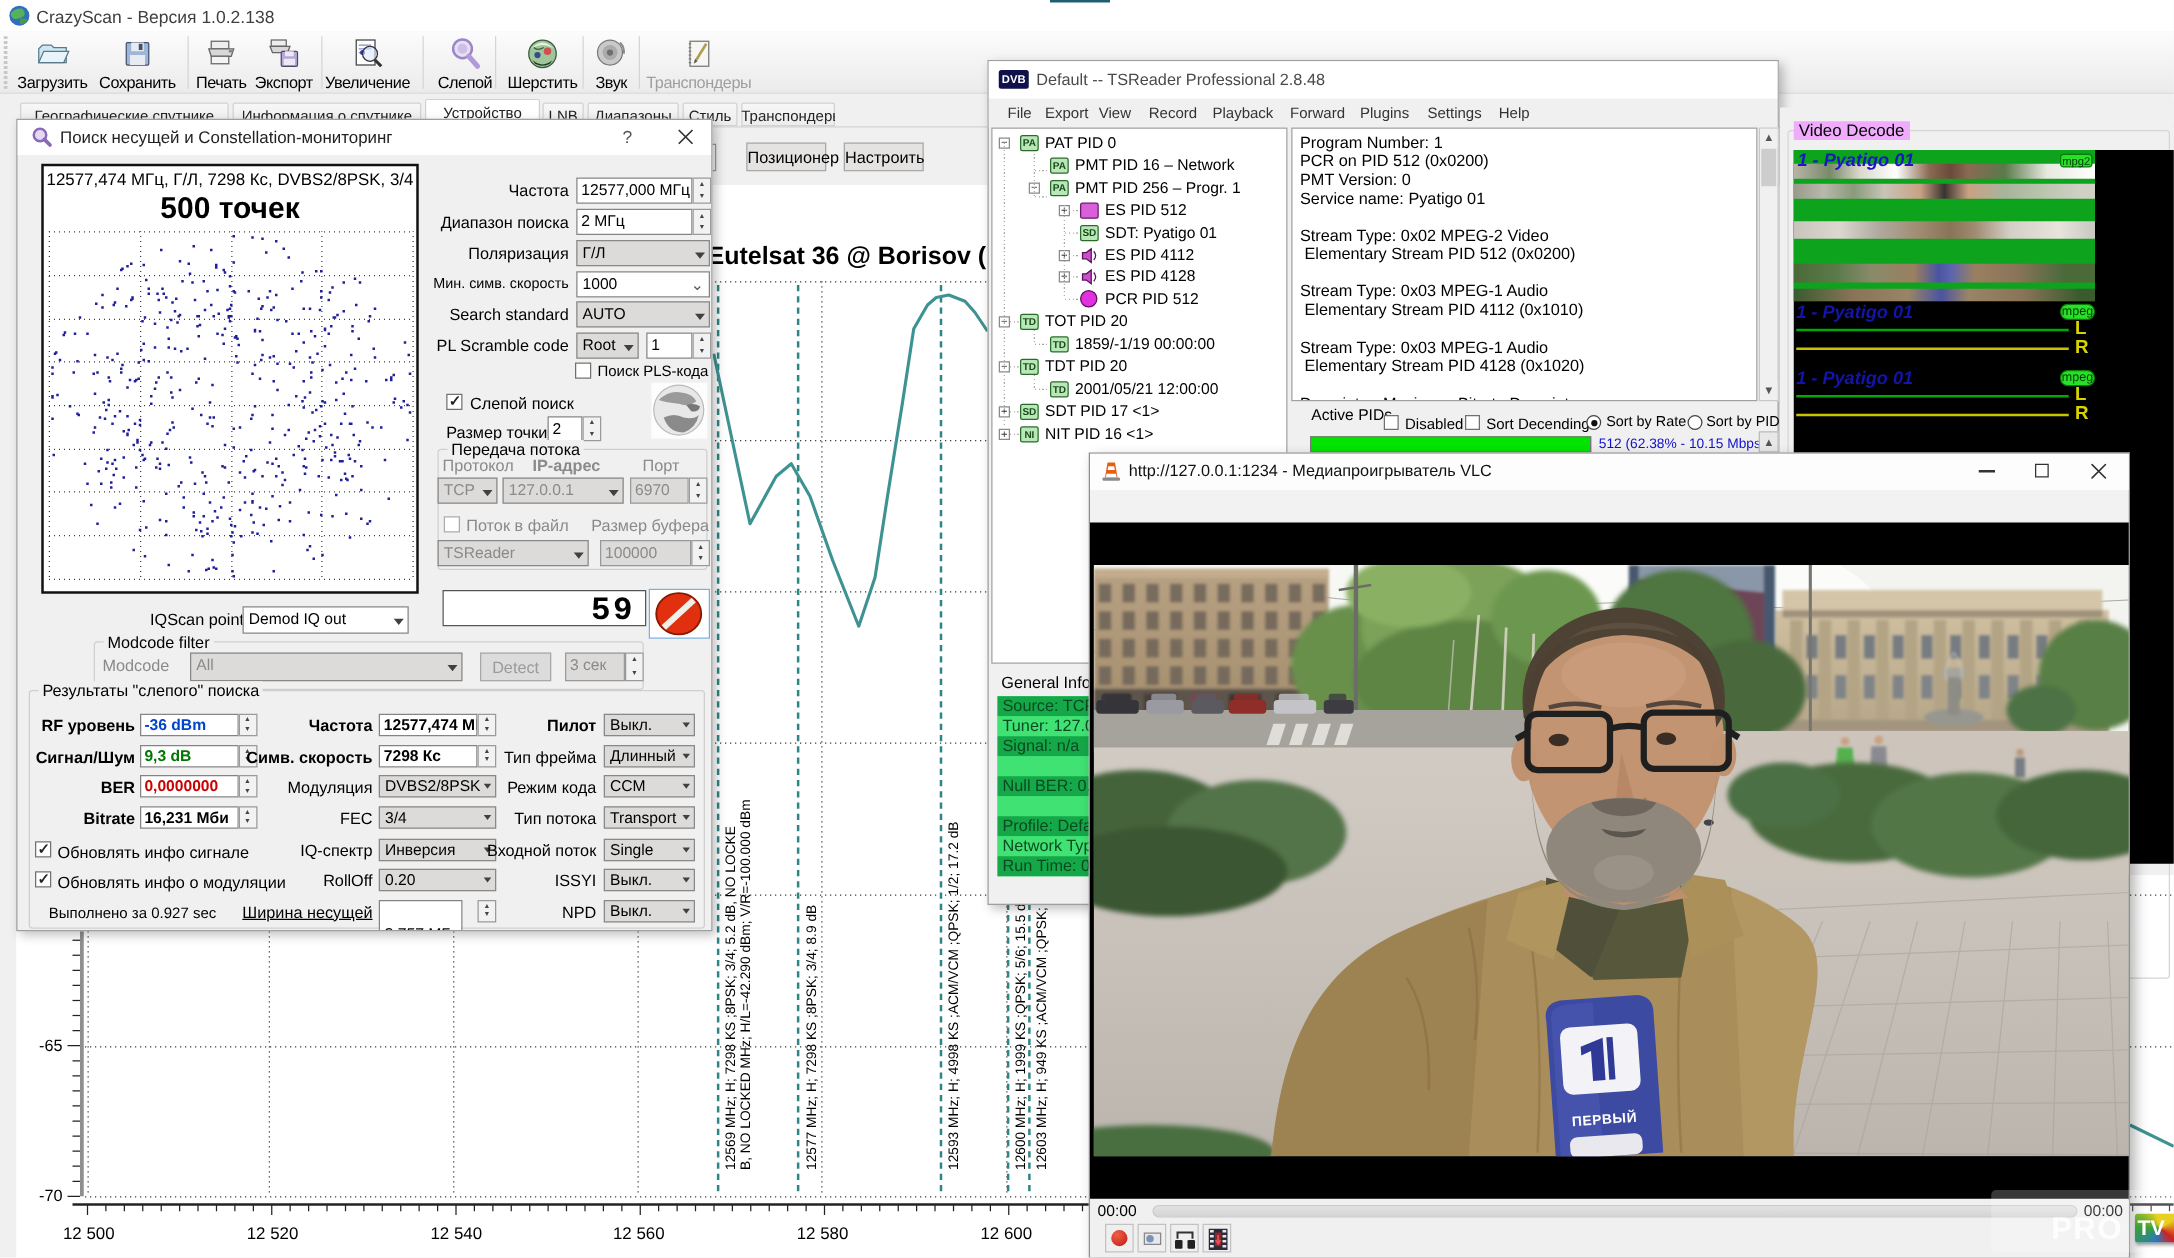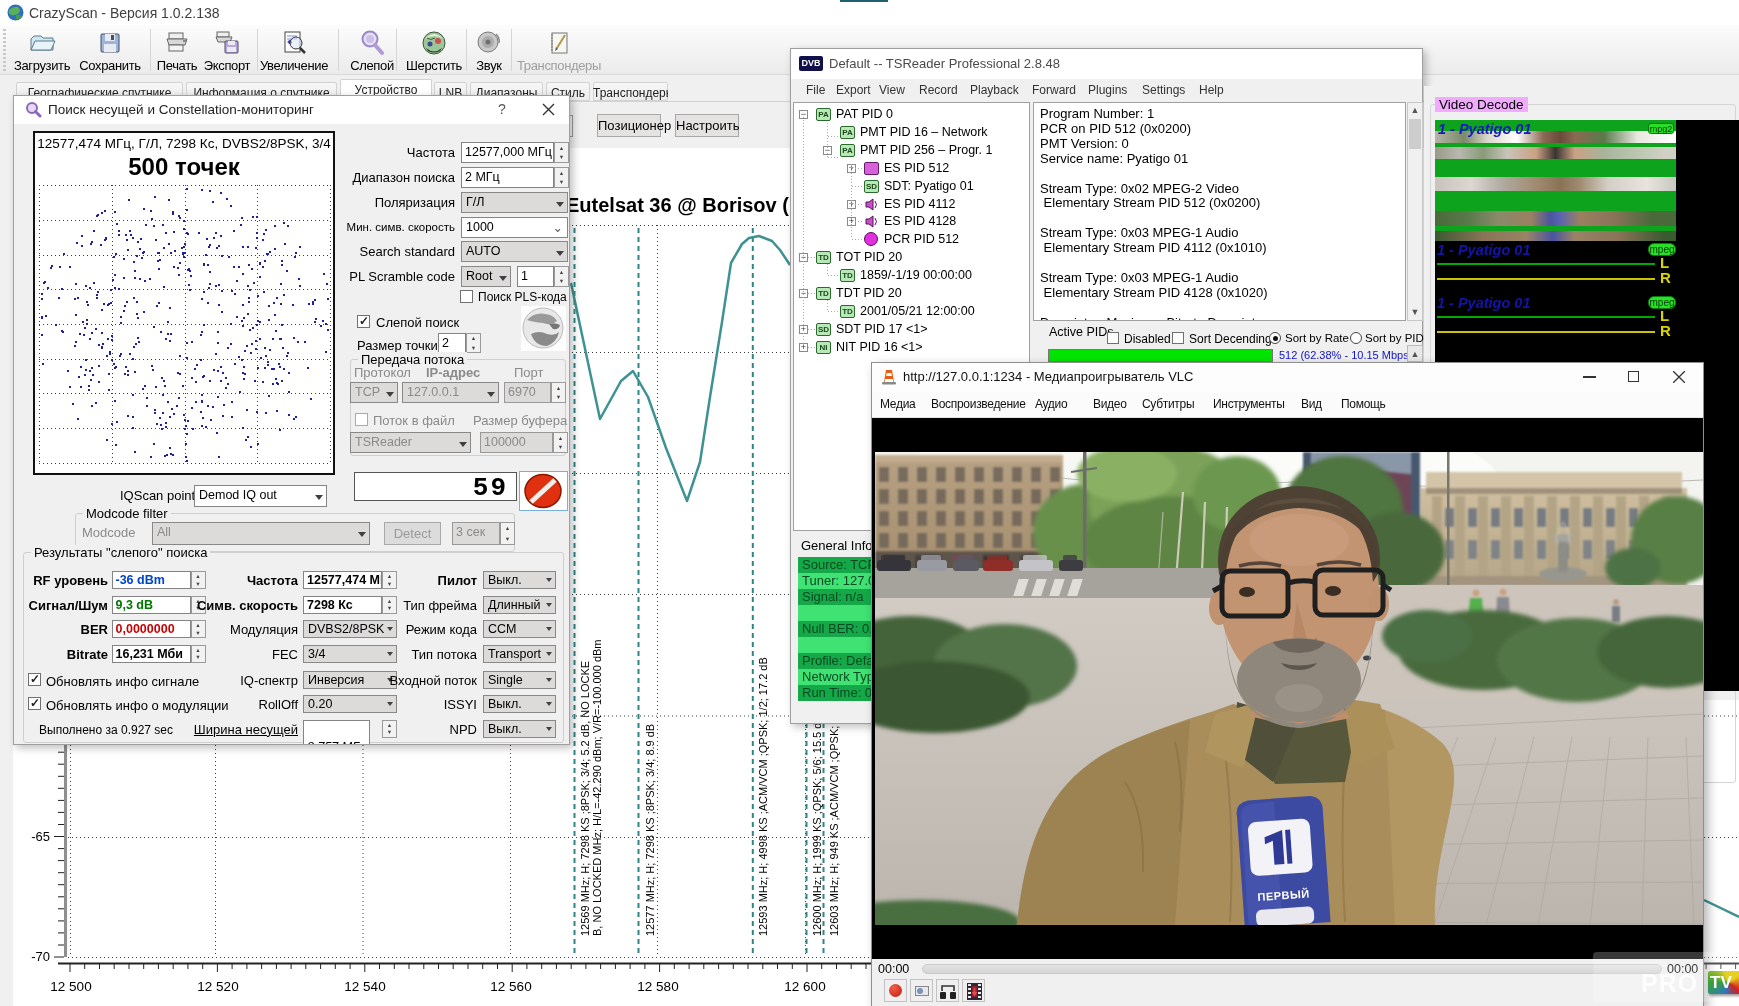--- a/index.html
+++ b/index.html
@@ -625,30 +625,20 @@
         <path d="M5.2 11 H12.8 L13.3 14 H4.7Z" fill="#fff"></path>
         <rect x="2" y="14" width="14" height="2.5" rx="1" fill="#8a8a8a"></rect>
       </svg>
       <div class="a" style="left:31px;top:6px;font-size:13px;color:#111">http://127.0.0.1:1234 - Медиапроигрыватель VLC</div>
       <div class="a" style="left:711px;top:13px;width:13px;height:1.5px;background:#333"></div>
       <div class="a" style="left:756px;top:8px;width:11px;height:11px;border:1.5px solid #333"></div>
       <svg class="a" style="left:801px;top:8px" width="12" height="12" viewBox="0 0 12 12">
         <path d="M0 0 L12 12 M12 0 L0 12" stroke="#333" stroke-width="1.3"></path>
       </svg>
     </div>
-<div class="a" style="left:0;top:29px;width:100%;height:26px;background:#fbfbfb;border-bottom:1px solid #e3e3e3">
-<div class="lbl" style="left:8px;top:5px;font-size:12px;color:#111;letter-spacing:-0.3px">Медиа</div>
-<div class="lbl" style="left:59px;top:5px;font-size:12px;color:#111;letter-spacing:-0.3px">Воспроизведение</div>
-<div class="lbl" style="left:163px;top:5px;font-size:12px;color:#111;letter-spacing:-0.3px">Аудио</div>
-<div class="lbl" style="left:221px;top:5px;font-size:12px;color:#111;letter-spacing:-0.3px">Видео</div>
-<div class="lbl" style="left:270px;top:5px;font-size:12px;color:#111;letter-spacing:-0.3px">Субтитры</div>
-<div class="lbl" style="left:341px;top:5px;font-size:12px;color:#111;letter-spacing:-0.3px">Инструменты</div>
-<div class="lbl" style="left:429px;top:5px;font-size:12px;color:#111;letter-spacing:-0.3px">Вид</div>
-<div class="lbl" style="left:469px;top:5px;font-size:12px;color:#111;letter-spacing:-0.3px">Помощь</div>
-</div>
 <div class="a" style="left:0;top:55px;width:831px;height:542px;background:#000"></div>
 </div>
 <svg class="a" style="left:875px;top:452px" width="828" height="473" viewBox="0 0 828 473">
 <defs>
       <filter id="b1">
         <feGaussianBlur stdDeviation="1.1"></feGaussianBlur>
       </filter>
       <filter id="b2">
         <feGaussianBlur stdDeviation="2.2"></feGaussianBlur>
       </filter>

